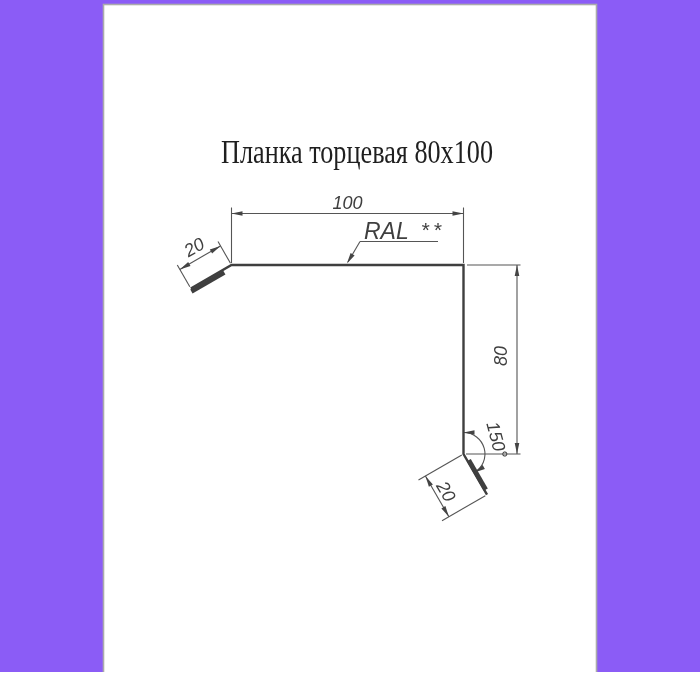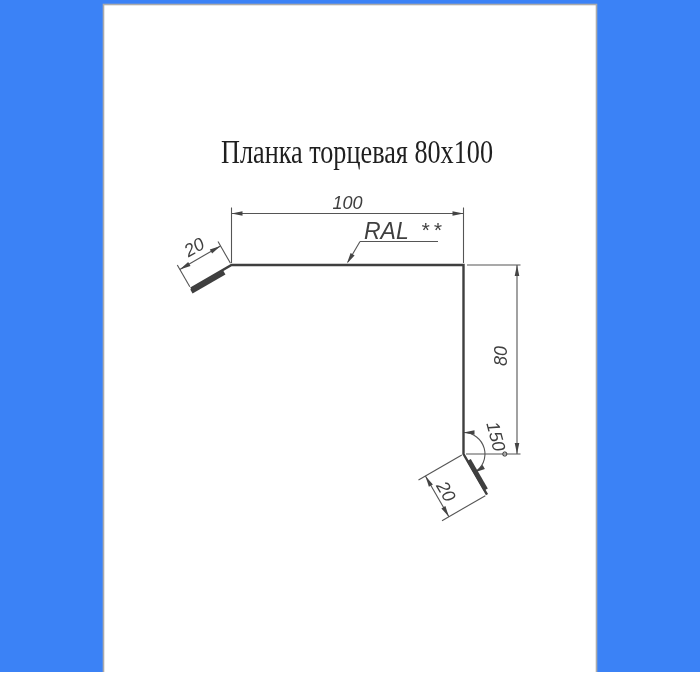--- a/index.html
+++ b/index.html
@@ -1,19 +1,19 @@
 <!DOCTYPE html>
 <html><head>
 <meta charset="utf-8">
 <style>
   html, body { margin: 0; padding: 0; background: #ffffff; }
   .stage {
     position: relative;
     width: 700px; height: 672px;
-    background: #3b82f6;
+    background: #8b5cf6;
     font-family: "Liberation Sans", sans-serif;
     overflow: hidden;
   }
   svg { position: absolute; left: 0; top: 0; display: block; }
   .title-text {
     font-family: "Liberation Serif", serif;
     font-size: 33px;
     font-weight: normal;
   }
   .dim-text {

